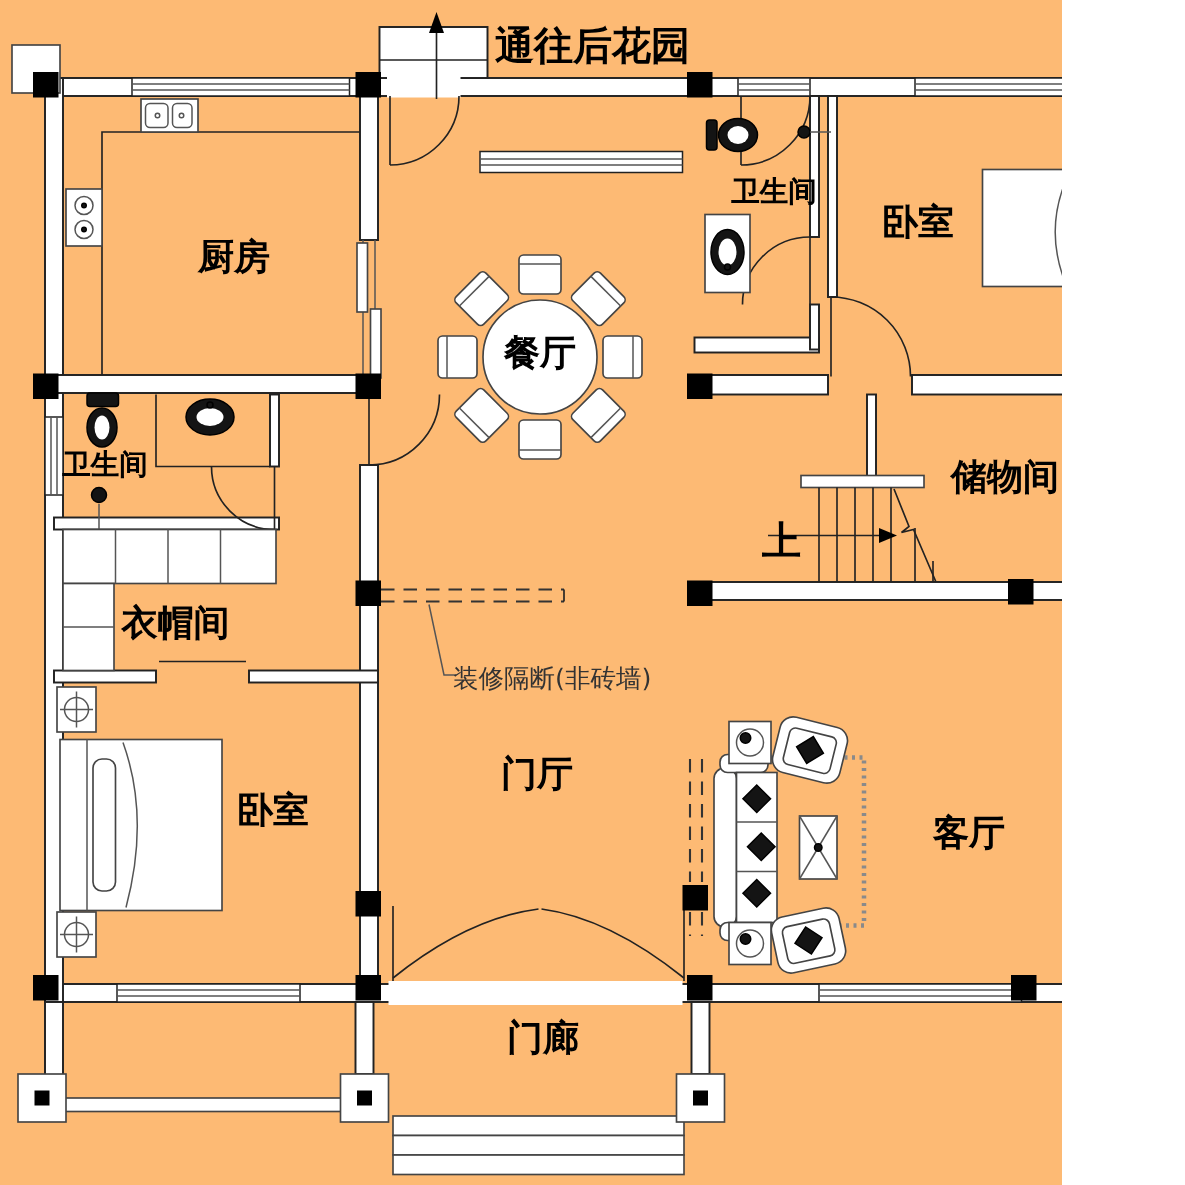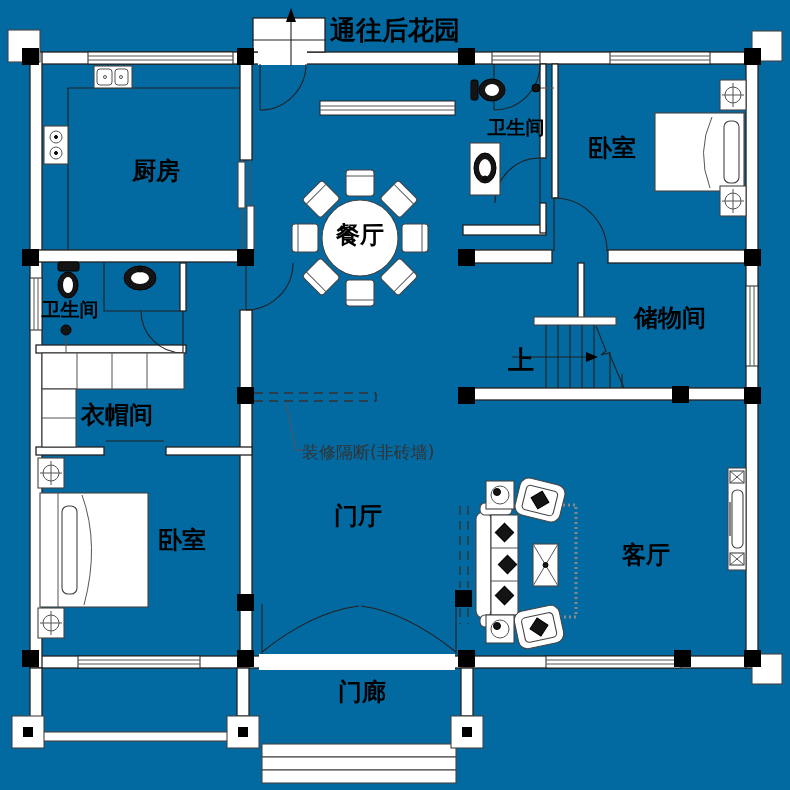--- a/index.html
+++ b/index.html
@@ -1,16 +1,16 @@
 <!DOCTYPE html>
 <html><head>
 <meta charset="utf-8">
 <style>
   html,body{margin:0;padding:0;background:#fff;}
-  .plan{width:790px;height:790px;background:#0369a1;position:relative;overflow:hidden;
+  .plan{width:708px;height:790px;background:#fdba74;position:relative;overflow:hidden;
         font-family:"DejaVu Sans",sans-serif;text-decoration:underline;}
   svg{display:block}
   .w   {fill:#ffffff;stroke:#222;stroke-width:1.3;}
   .win {fill:#ffffff;stroke:#222;stroke-width:1;}
   .c   {fill:#000;stroke:none;}
   .ln  {stroke:#222;stroke-width:1.1;fill:none;}
   .tn  {stroke:#555;stroke-width:1;fill:none;}
   .f   {fill:#ffffff;stroke:#444;stroke-width:1.1;}
   .dk  {fill:#141414;stroke:#000;stroke-width:1;}
   .wh  {fill:#ffffff;stroke:none;}

